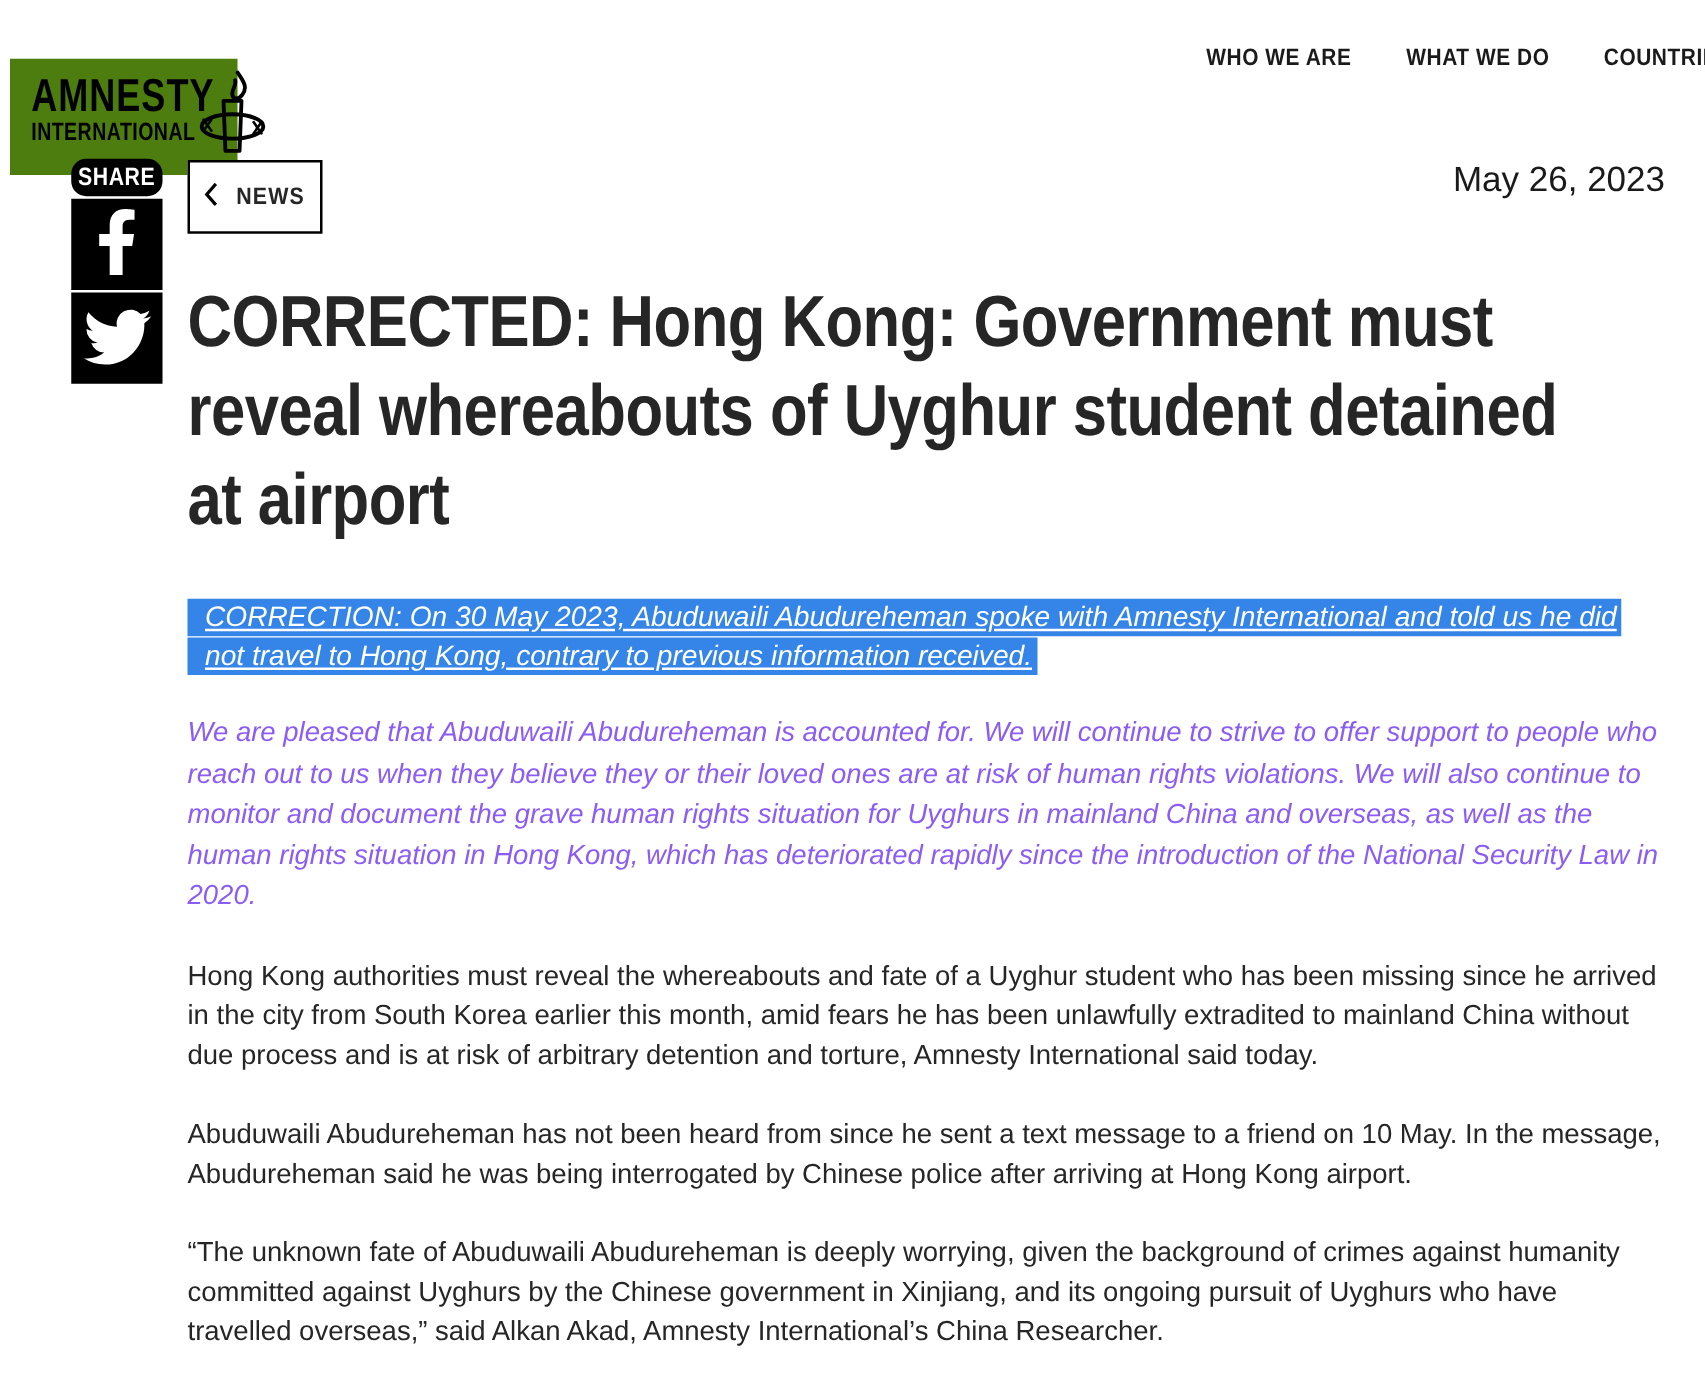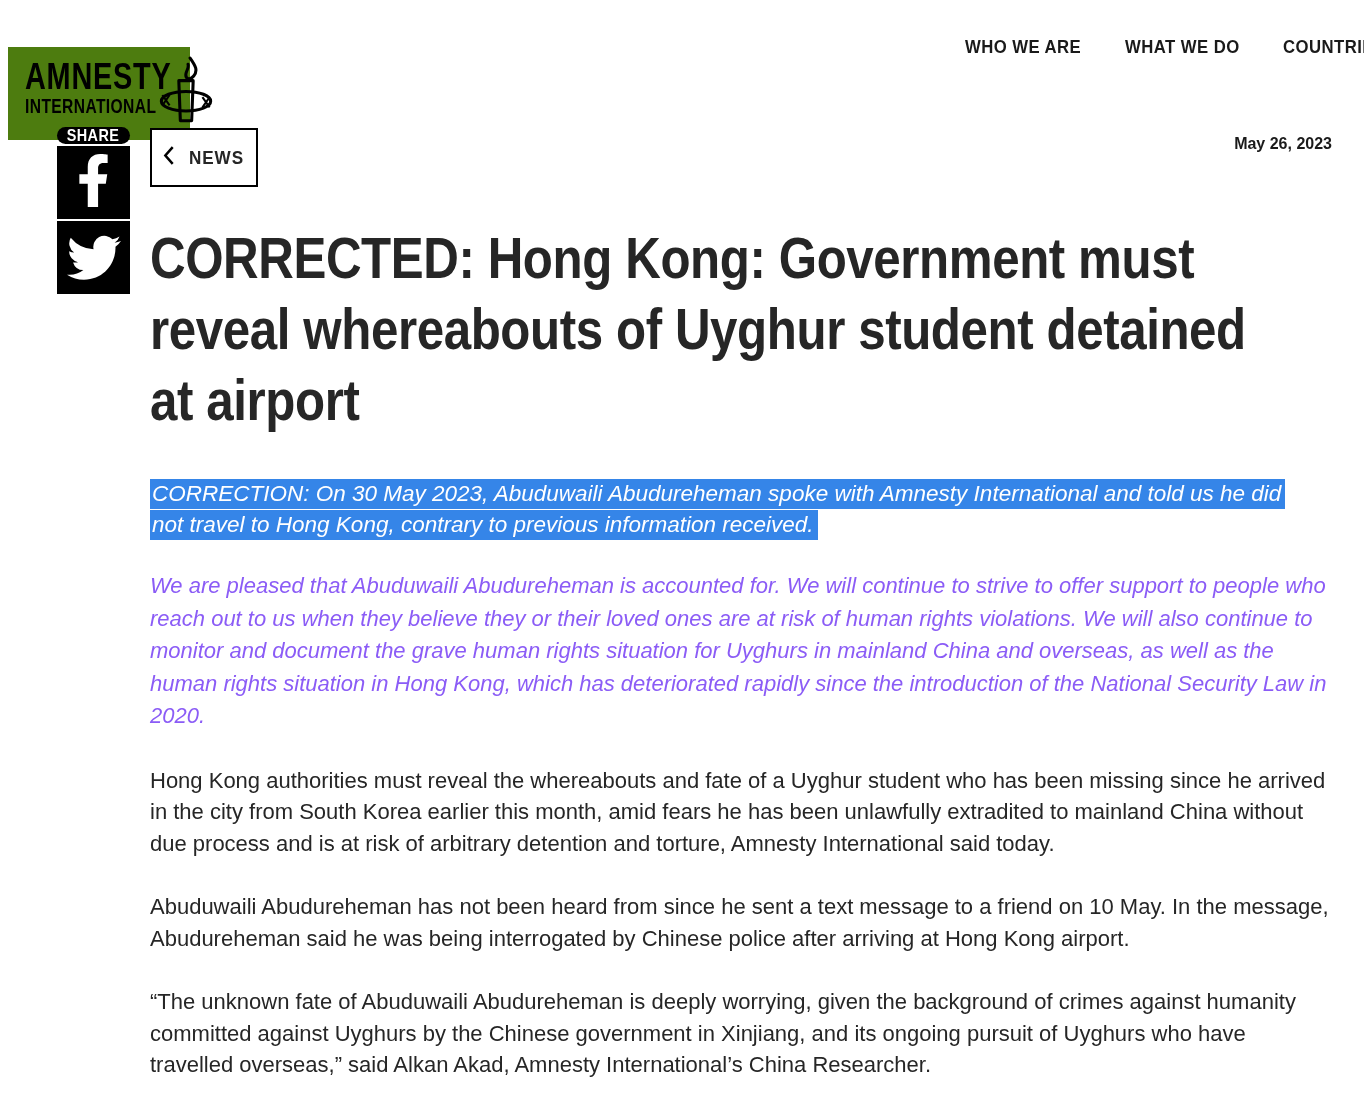--- a/index.html
+++ b/index.html
@@ -10,37 +10,37 @@
   .logo{position:absolute;left:8px;top:0;width:182px;height:93px;background:#4d7c0f;display:block;cursor:pointer;margin-top:47px;}
   .logo-text{position:absolute;left:17px;top:13px;transform:scaleX(0.78);transform-origin:left top;color:#000;}
   .logo-line1{font-size:37px;font-weight:700;line-height:34px;letter-spacing:1px;}
   .logo-line2{font-size:20px;font-weight:700;line-height:25px;letter-spacing:0.5px;}
   .candle{position:absolute;left:150px;top:9px;}
   .nav-link{position:absolute;top:36px;font-size:19px;font-weight:700;color:#1a1a1a;transform:scaleX(0.88);transform-origin:left top;white-space:nowrap;letter-spacing:0.5px;cursor:pointer;}
   .nav-1{left:965px}.nav-2{left:1125px}.nav-3{left:1283px}
 
   
   .share{position:absolute;left:57px;top:127px;width:73px;display:flex;flex-direction:column;gap:2px;}
-  .share-label{background:#000;color:#fff;height:17px;display:flex;align-items:center;justify-content:center;font-weight:700;font-size:17px;letter-spacing:0.5px;border-radius:12px;}
+  .share-label{background:#000;color:#fff;height:30px;display:flex;align-items:center;justify-content:center;font-weight:700;font-size:20px;letter-spacing:0.5px;border-radius:12px;}
   .share-label span{transform:scaleX(0.85);}
   .share-btn{background:#000;height:73px;display:flex;align-items:center;justify-content:center;cursor:pointer;}
 
   
   .article{position:absolute;left:150px;top:128px;width:1182px;}
   .meta-row{position:relative;height:59px;}
   .news-btn{position:absolute;left:0;top:0;width:108px;height:59px;box-sizing:border-box;border:2px solid #000;background:#fff;display:flex;align-items:center;justify-content:center;gap:11px;cursor:pointer;}
   .news-label{font-size:19px;font-weight:700;letter-spacing:1px;transform:scaleX(0.9);}
   .dates{position:absolute;right:0;top:0;text-align:right;color:#1a1a1a;}
-  .date-published{font-size:16px;line-height:31px;font-weight:700;}
+  .date-published{font-size:28px;line-height:31px;font-weight:400;}
   .date-updated{font-size:24px;line-height:31px;font-weight:700;}
 
   .headline{margin:35px 0 0;font-size:58px;line-height:71px;font-weight:700;color:#262626;white-space:pre-line;width:1400px;transform:scaleX(0.85);transform-origin:left top;letter-spacing:-0.5px;}
 
   .correction{margin-top:43px;font-size:22.5px;line-height:31px;font-style:italic;}
-  .correction .hl{background:#3585e8;color:#fff;white-space:pre-line;padding:2px 4px 3px 2px;box-decoration-break:clone;-webkit-box-decoration-break:clone;}
+  .correction .hl{background:#3585e8;color:#fff;text-decoration:underline;white-space:pre-line;padding:2px 4px 3px 14px;box-decoration-break:clone;-webkit-box-decoration-break:clone;}
 
   .lead{margin-top:30px;font-size:22px;line-height:32.5px;font-style:italic;color:#8b5cf6;}
   .para{margin-top:32px;font-size:22px;line-height:31.5px;color:#262626;}
   p{margin-bottom:0;}
 </style>
 </head>
 <body>
 
 <div class="page">
 

